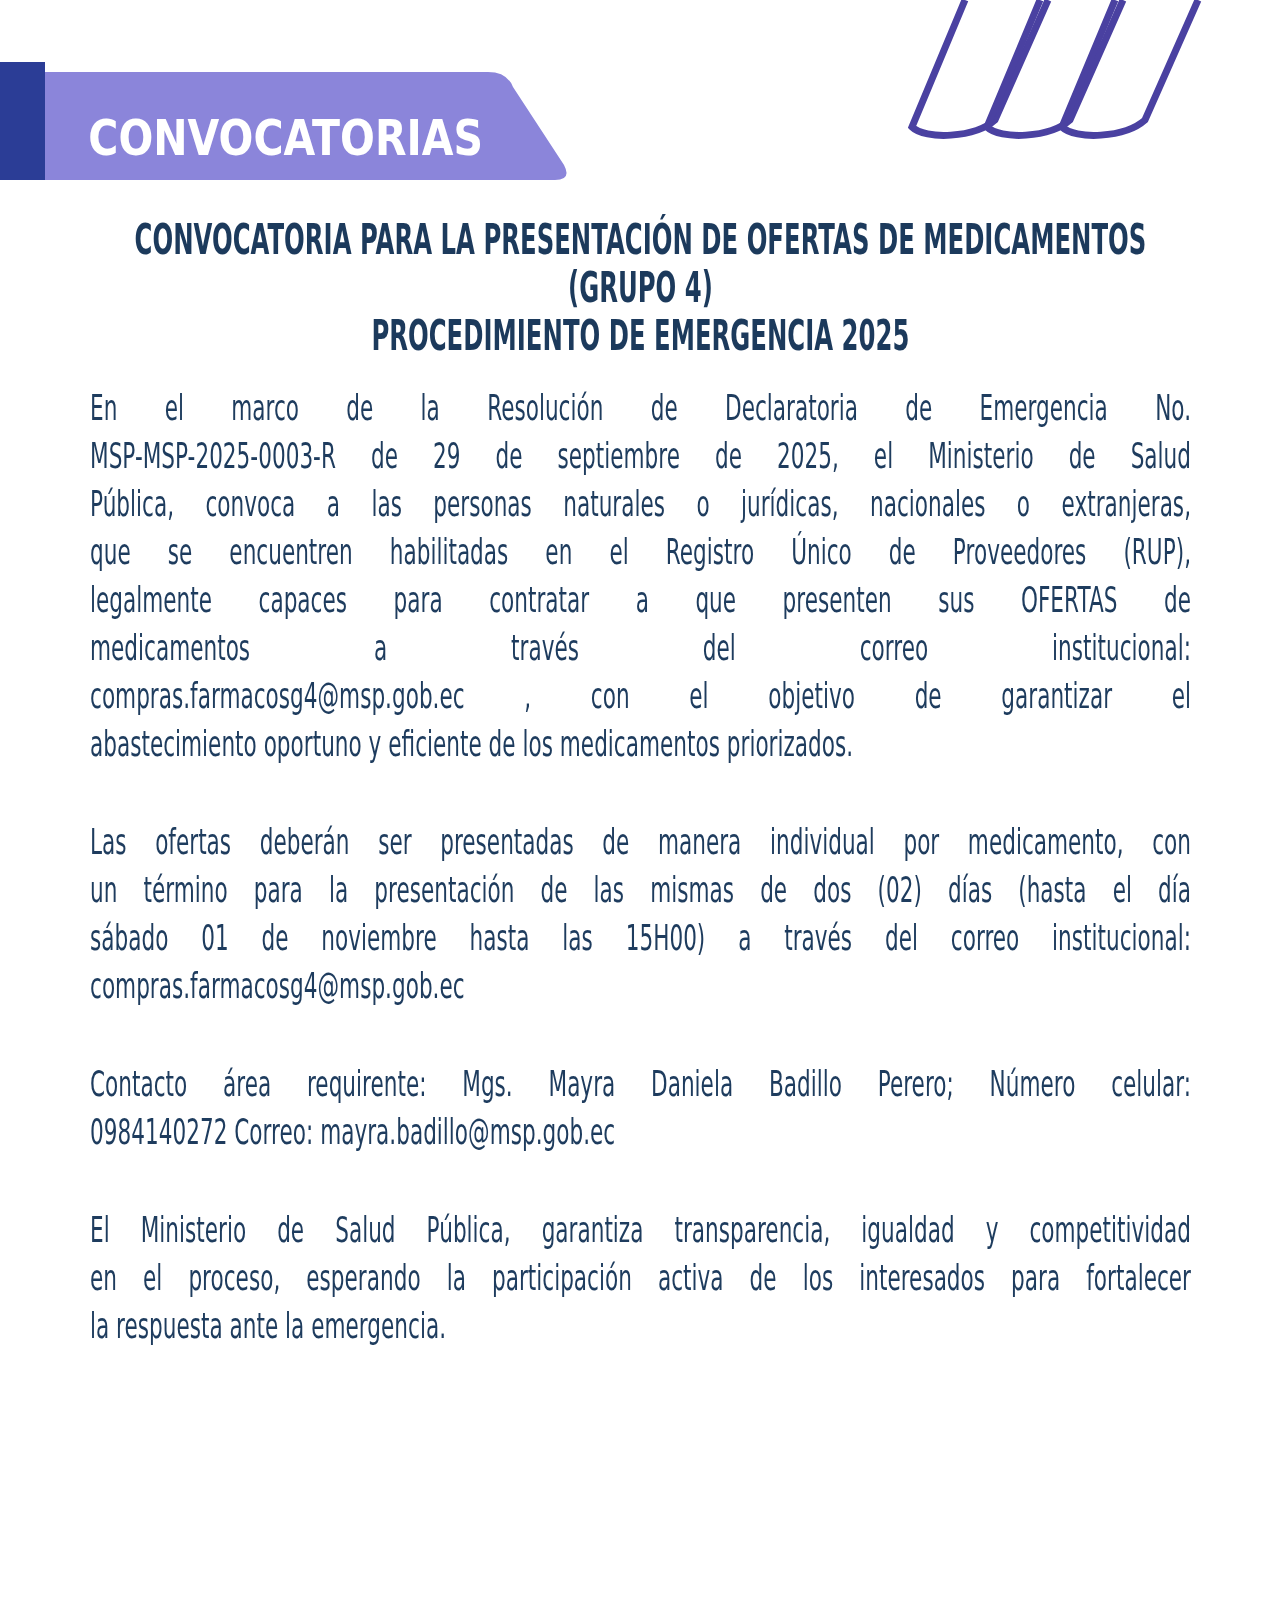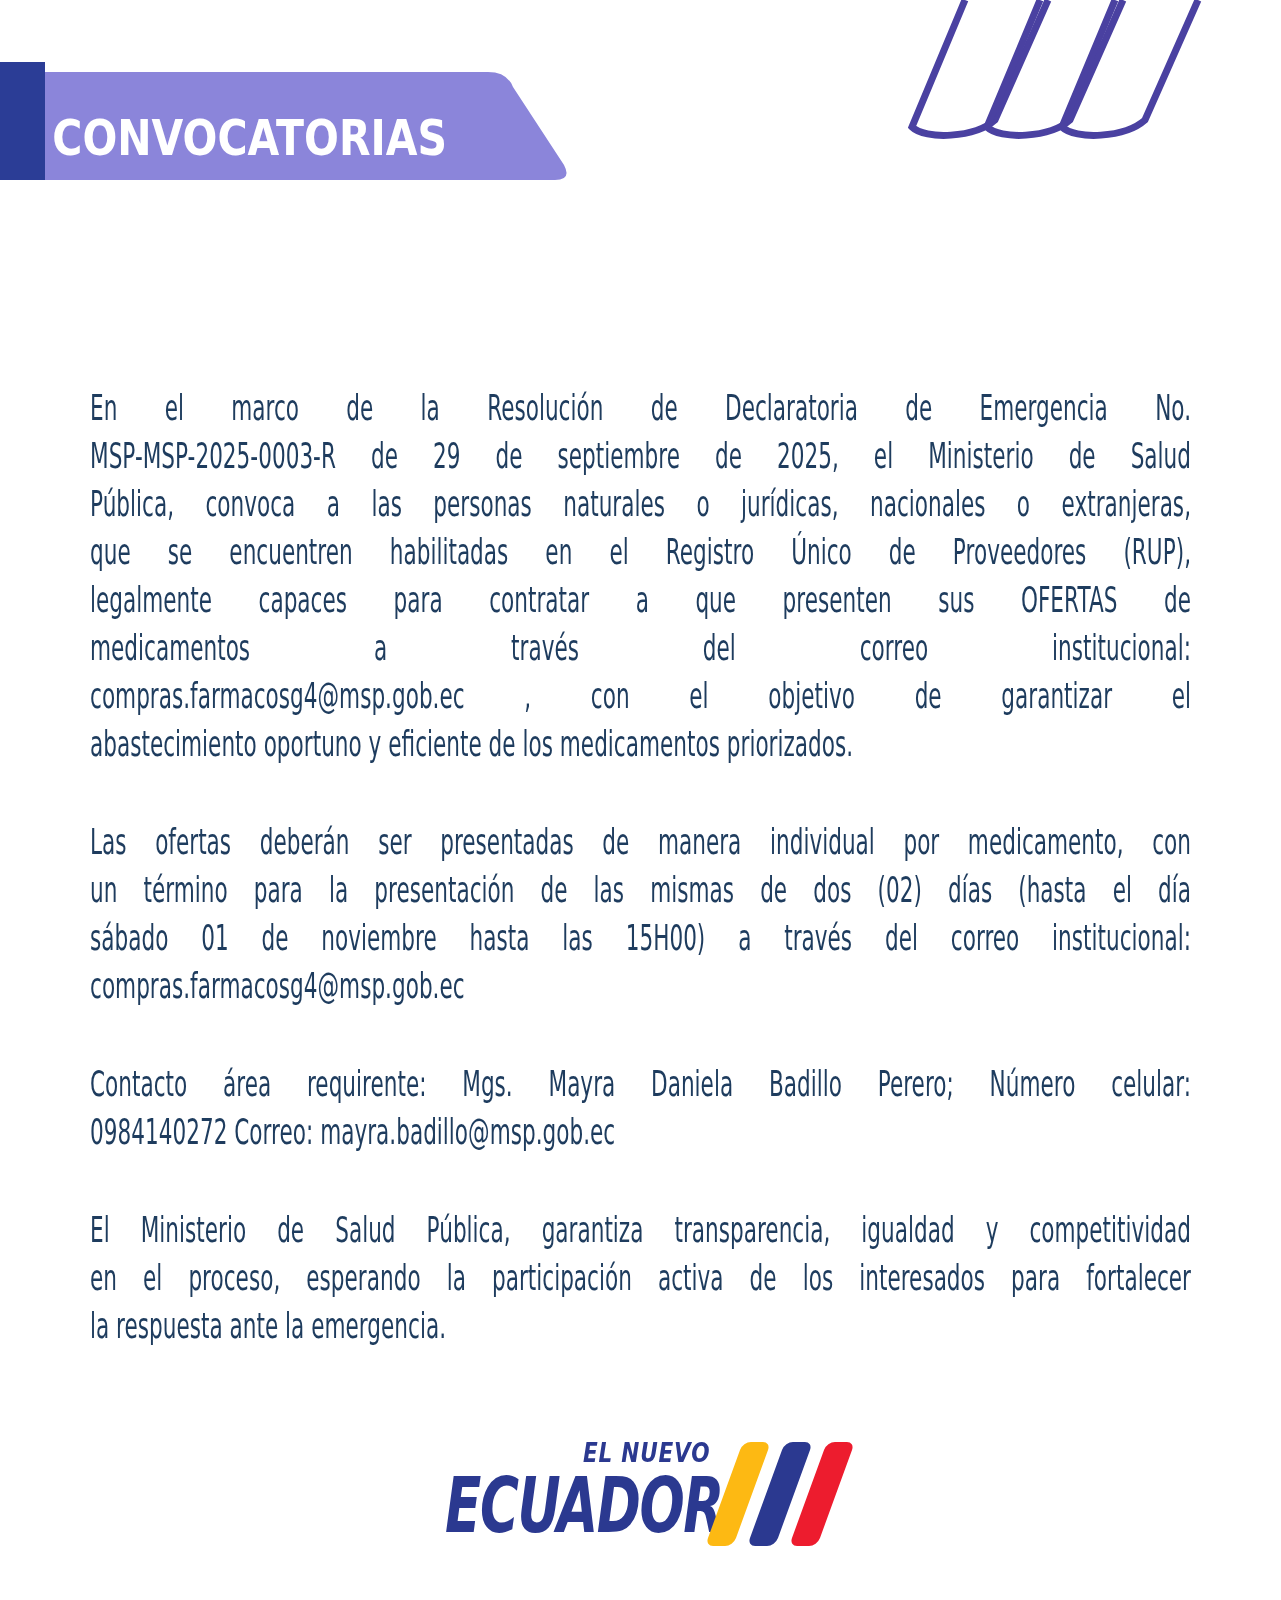--- a/index.html
+++ b/index.html
@@ -6,21 +6,21 @@
   html,body { width:1281px; height:1600px; background:#ffffff; overflow:hidden;
               font-family:"DejaVu Sans","Liberation Sans",sans-serif; }
   .page { position:relative; width:1281px; height:1600px; background:#ffffff; }
 
   
   .accent-square { position:absolute; left:0; top:62px; width:45px; height:118px;
                    background:#2b3d96; }
   .banner { position:absolute; left:45px; top:72px; width:530px; height:108px; }
   .banner svg { position:absolute; left:0; top:0; }
   .banner-label { position:absolute; left:0; top:0; width:445px; height:132px;
-                  display:flex; align-items:center; justify-content:flex-end;
+                  display:flex; align-items:center; justify-content:flex-start;
                   color:#ffffff; font-size:50px; font-weight:bold; letter-spacing:0; }
   .banner-label span { display:inline-block; transform:scaleX(0.82); transform-origin:center;
                        white-space:nowrap; }
   .slashes { position:absolute; top:0; right:76px; width:300px; height:140px; }
 
   
   .title-block { position:absolute; left:90px; top:216px; width:1101px; overflow:visible; }
   .title-inner { width:1898px; transform:scaleX(0.58); transform-origin:0 0;
                  text-align:center; color:#1c3a5c; font-weight:bold; font-size:42px;
                  line-height:48px; }
@@ -66,20 +66,27 @@
       <span>CONVOCATORIAS</span>
     </div>
   </div>
 
   <svg class="slashes" viewBox="-30 0 300 140">
     <path d="M30,0 L-23,127 C-10,140 40,138 60,120 L113,0" fill="none" stroke="#4a41a1" stroke-width="7"></path>
     <path d="M105,0 L52,127 C65,140 115,138 135,120 L188,0" fill="none" stroke="#4a41a1" stroke-width="7"></path>
     <path d="M180,0 L127,127 C140,140 190,138 210,120 L263,0" fill="none" stroke="#4a41a1" stroke-width="7"></path>
   </svg>
 
+  <div class="title-block">
+    <div class="title-inner">
+      <div>CONVOCATORIA PARA LA PRESENTACIÓN DE OFERTAS DE MEDICAMENTOS</div>
+      <div>(GRUPO 4)</div>
+      <div>PROCEDIMIENTO DE EMERGENCIA 2025</div>
+    </div>
+  </div>
 
   <div class="content">
     <div class="scale-wrap">
 
       <div class="para">
         <div class="jline">En el marco de la Resolución de Declaratoria de Emergencia No.</div>
         <div class="jline">MSP-MSP-2025-0003-R de 29 de septiembre de 2025, el Ministerio de Salud</div>
         <div class="jline">Pública, convoca a las personas naturales o jurídicas, nacionales o extranjeras,</div>
         <div class="jline">que se encuentren habilitadas en el Registro Único de Proveedores (RUP),</div>
         <div class="jline">legalmente capaces para contratar a que presenten sus OFERTAS de</div>
@@ -102,29 +109,14 @@
 
       <div class="para">
         <div class="jline">El Ministerio de Salud Pública, garantiza transparencia, igualdad y competitividad</div>
         <div class="jline">en el proceso, esperando la participación activa de los interesados para fortalecer</div>
         <div class="jline last">la respuesta ante la emergencia.</div>
       </div>
 
     </div>
   </div>
 
-  <div class="logo">
-    <div class="logo-text">
-      <div class="logo-top">
-        <span>EL NUEVO</span>
-      </div>
-      <div class="logo-main">
-        <span>ECUADOR</span>
-      </div>
-    </div>
-    <div class="logo-stripes">
-      <div class="stripe s-yellow"></div>
-      <div class="stripe s-blue"></div>
-      <div class="stripe s-red"></div>
-    </div>
-  </div>
 
 </div>
 
 </body></html>

